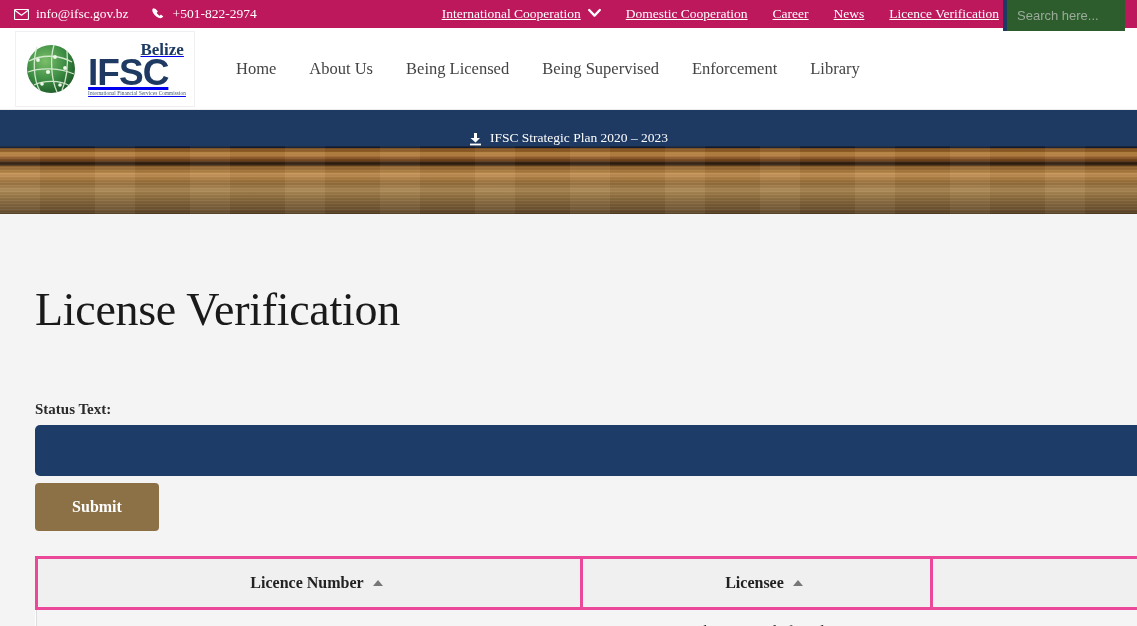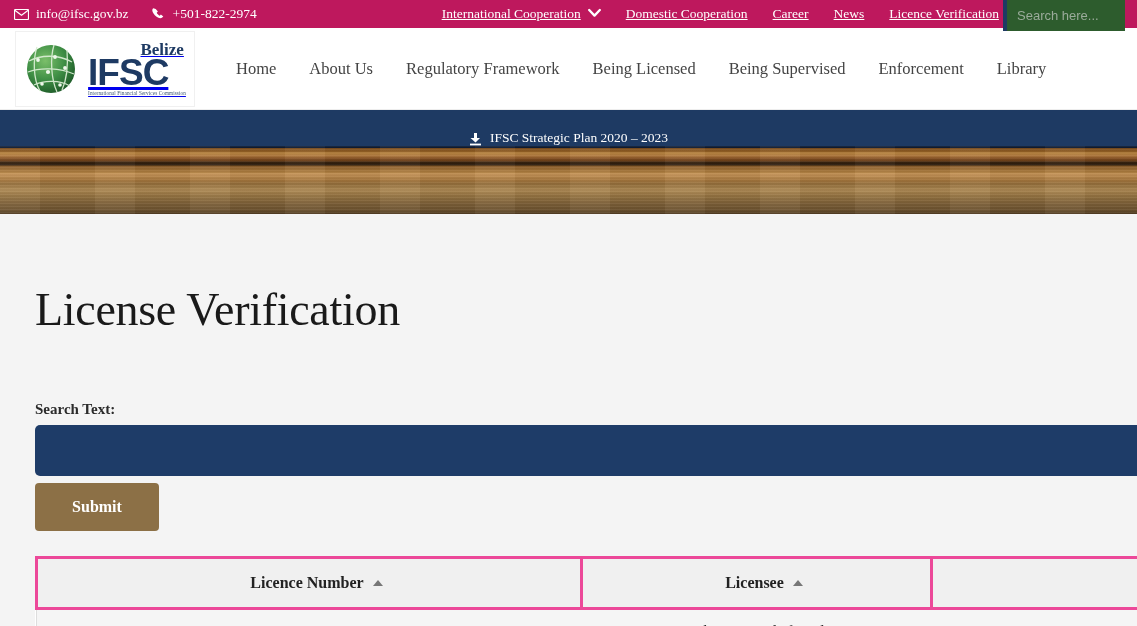--- a/index.html
+++ b/index.html
@@ -355,21 +355,20 @@
         <span class="logo-belize">Belize</span>
         <span class="logo-ifsc">IFSC</span>
         <span class="logo-tag">International Financial Services Commission</span>
       </span>
     </span>
   </a>
 
   <nav class="mainnav">
     <a href="#">Home</a>
     <a href="#">About Us</a>
-    <a href="#">Regulatory Framework</a>
     <a href="#">Being Licensed</a>
     <a href="#">Being Supervised</a>
     <a href="#">Enforcement</a>
     <a href="#">Library</a>
   </nav>
 </div>
 
 <div class="planbar">
   <span class="dl-icon">
     <svg width="13" height="14" viewBox="0 0 13 14">
@@ -379,21 +378,21 @@
   </span>
   <span>IFSC Strategic Plan 2020 – 2023</span>
 </div>
 
 <div class="hero"></div>
 
 <div class="content">
   <h1 class="page-title">License Verification</h1>
 
   <div class="form-area">
-    <div class="field-label">Search Text:</div>
+    <div class="field-label">Status Text:</div>
     <input class="search-input" type="text" placeholder="" style="">
     <button class="submit-btn">Submit</button>
   </div>
 
   <div class="table-wrap">
     <table class="results">
       <thead>
         <tr>
           <th class="col-licence">
             <span>Licence Number</span><span class="sort-arrow"></span>

